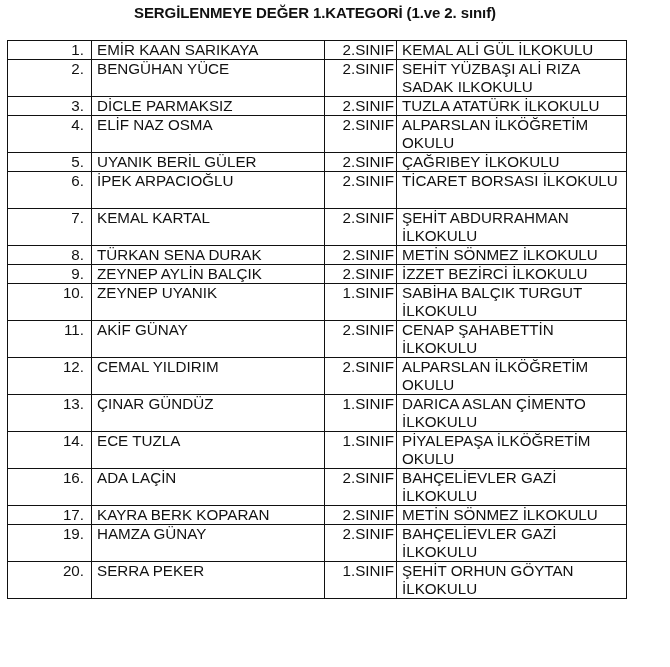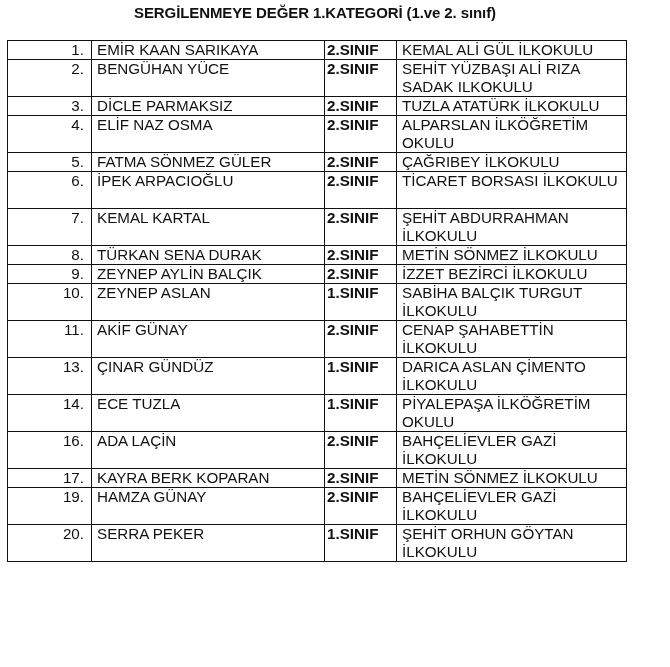--- a/index.html
+++ b/index.html
@@ -53,24 +53,23 @@
     }
     col.c-no { width: 84px; }
     col.c-name { width: 233px; }
     col.c-class { width: 72px; }
     col.c-school { width: 230px; }
     td.no {
       text-align: right;
       padding-right: 7px !important;
     }
     td.cls {
-      text-align: left;
+      text-align: right;
       padding-left: 2px !important;
       padding-right: 2px !important;
-      font-weight: bold;
     }
     td.school {
       padding-right: 2px !important;
     }
   </style>
 </head>
 <body>
 
 <div class="title">
   <span>SERGİLENMEYE DEĞER 1.KATEGORİ (1.ve  2. sınıf)</span>
@@ -103,21 +102,21 @@
         <td class="school">TUZLA ATATÜRK İLKOKULU</td>
       </tr>
       <tr class="tall">
         <td class="no">4.</td>
         <td class="name">ELİF NAZ OSMA</td>
         <td class="cls">2.SINIF</td>
         <td class="school">ALPARSLAN İLKÖĞRETİM OKULU</td>
       </tr>
       <tr>
         <td class="no">5.</td>
-        <td class="name">FATMA SÖNMEZ GÜLER</td>
+        <td class="name">UYANIK BERİL GÜLER</td>
         <td class="cls">2.SINIF</td>
         <td class="school">ÇAĞRIBEY İLKOKULU</td>
       </tr>
       <tr class="tall">
         <td class="no">6.</td>
         <td class="name">İPEK ARPACIOĞLU</td>
         <td class="cls">2.SINIF</td>
         <td class="school">TİCARET BORSASI İLKOKULU</td>
       </tr>
       <tr class="tall">
@@ -133,29 +132,35 @@
         <td class="school">METİN SÖNMEZ İLKOKULU</td>
       </tr>
       <tr>
         <td class="no">9.</td>
         <td class="name">ZEYNEP AYLİN BALÇIK</td>
         <td class="cls">2.SINIF</td>
         <td class="school">İZZET BEZİRCİ İLKOKULU</td>
       </tr>
       <tr class="tall">
         <td class="no">10.</td>
-        <td class="name">ZEYNEP ASLAN</td>
+        <td class="name">ZEYNEP UYANIK</td>
         <td class="cls">1.SINIF</td>
         <td class="school">SABİHA BALÇIK TURGUT İLKOKULU</td>
       </tr>
       <tr class="tall">
         <td class="no">11.</td>
         <td class="name">AKİF GÜNAY</td>
         <td class="cls">2.SINIF</td>
         <td class="school">CENAP ŞAHABETTİN İLKOKULU</td>
+      </tr>
+      <tr class="tall">
+        <td class="no">12.</td>
+        <td class="name">CEMAL YILDIRIM</td>
+        <td class="cls">2.SINIF</td>
+        <td class="school">ALPARSLAN İLKÖĞRETİM OKULU</td>
       </tr>
       <tr class="tall">
         <td class="no">13.</td>
         <td class="name">ÇINAR GÜNDÜZ</td>
         <td class="cls">1.SINIF</td>
         <td class="school">DARICA ASLAN ÇİMENTO İLKOKULU</td>
       </tr>
       <tr class="tall">
         <td class="no">14.</td>
         <td class="name">ECE TUZLA</td>

